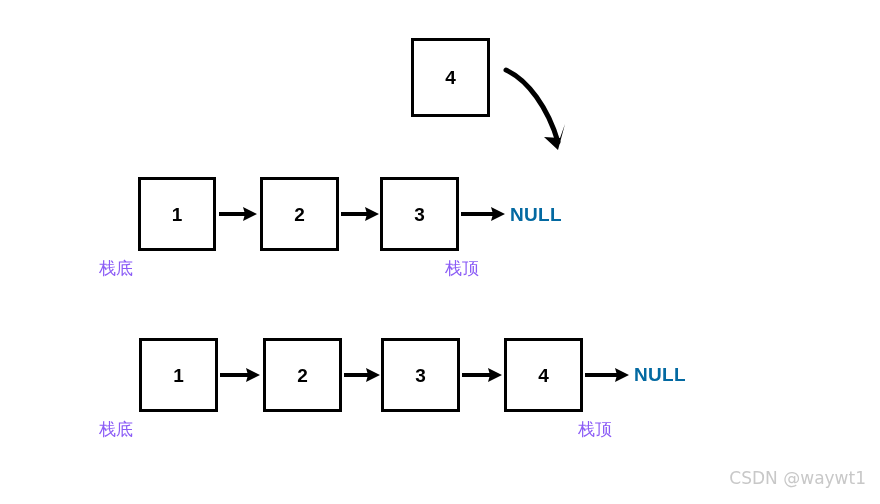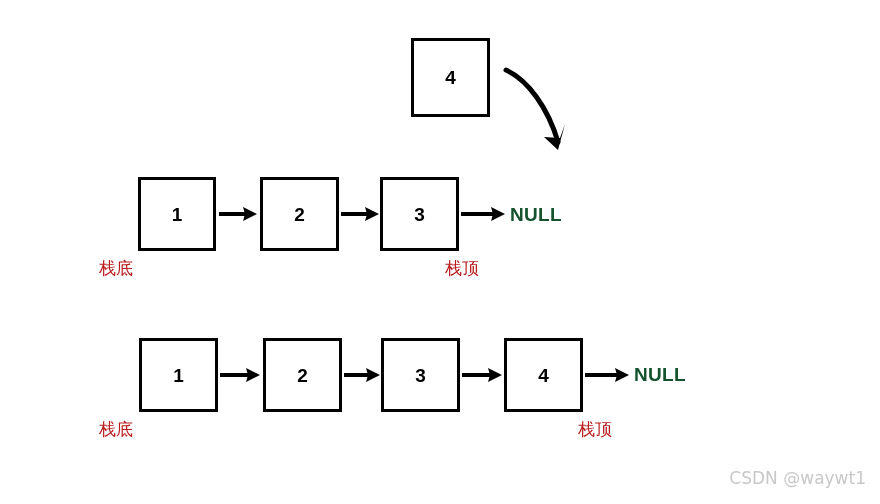--- a/index.html
+++ b/index.html
@@ -35,31 +35,31 @@
     user-select: none;
   }
   .arrow {
     position: absolute;
   }
   .null-label {
     position: absolute;
     font-family: "Liberation Sans", sans-serif;
     font-size: 19px;
     font-weight: bold;
-    color: #14532d;
+    color: #0369a1;
     letter-spacing: 0.3px;
     white-space: nowrap;
     line-height: 1;
   }
   .cn-label {
     position: absolute;
     font-family: "DejaVu Sans", sans-serif;
     font-size: 17px;
     font-weight: normal;
-    color: #b91c1c;
+    color: #8b5cf6;
     white-space: nowrap;
     line-height: 1;
   }
   .curve-arrow {
     position: absolute;
     left: 498px;
     top: 58px;
     width: 80px;
     height: 100px;
   }

